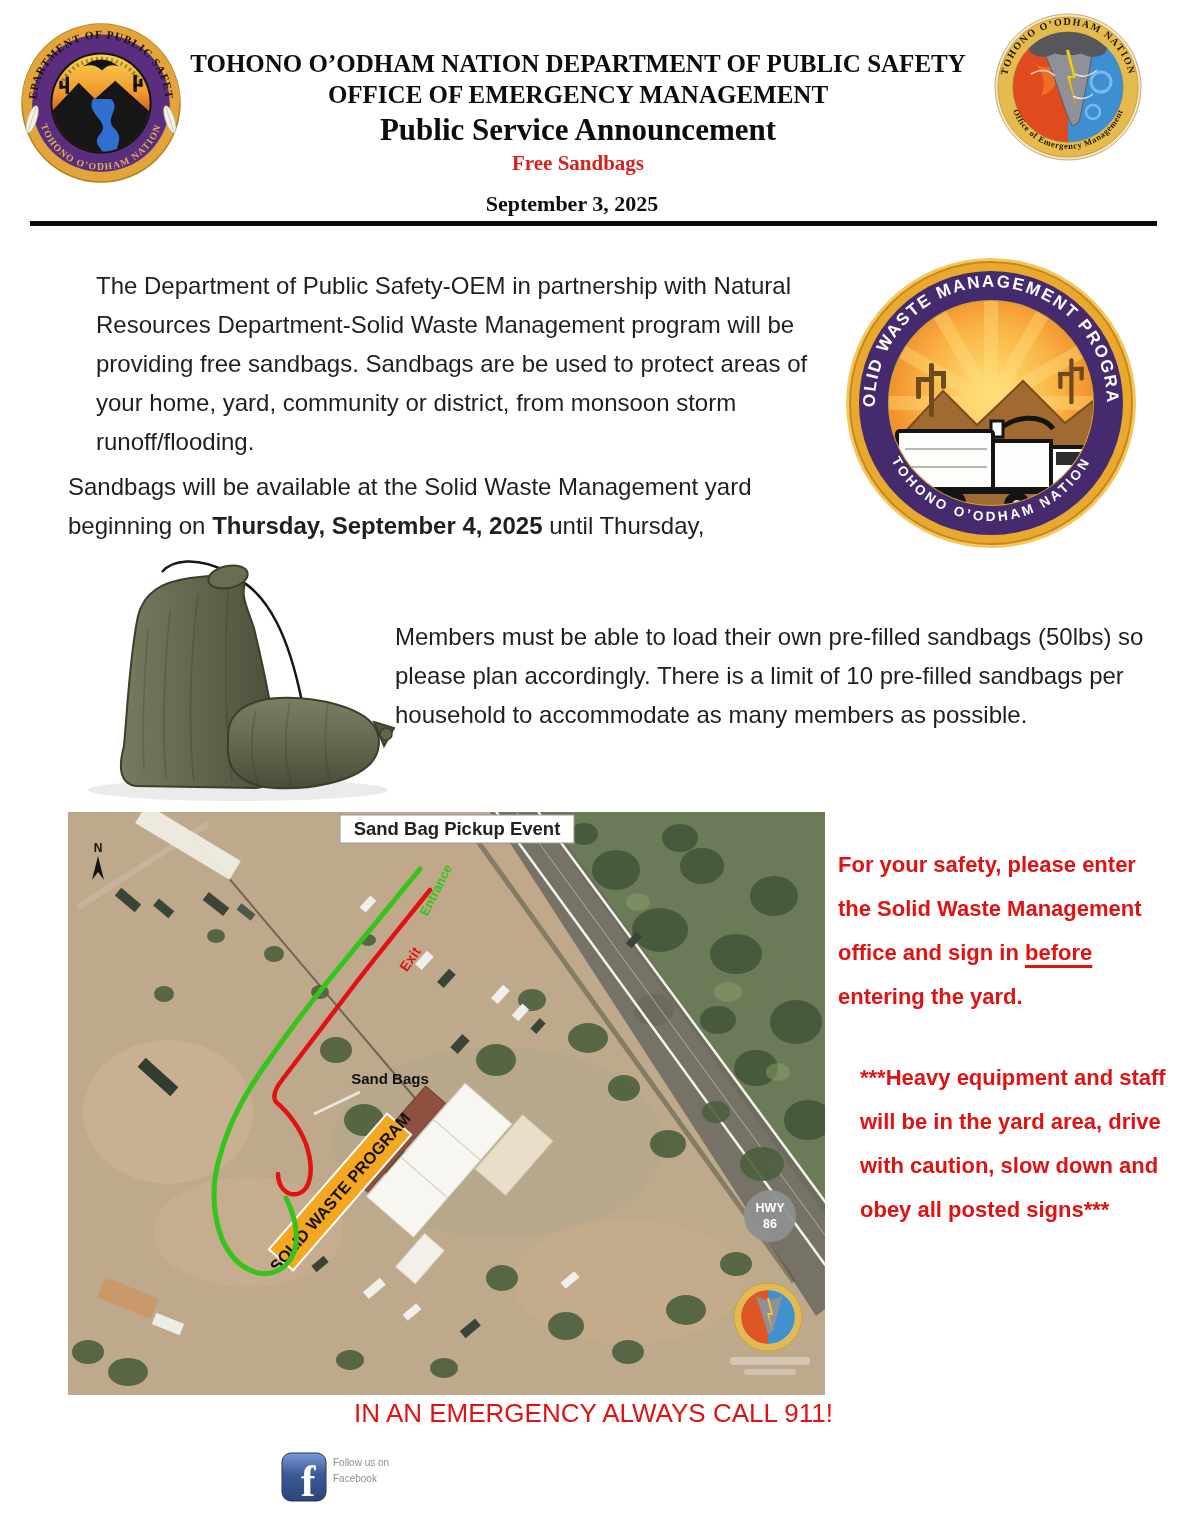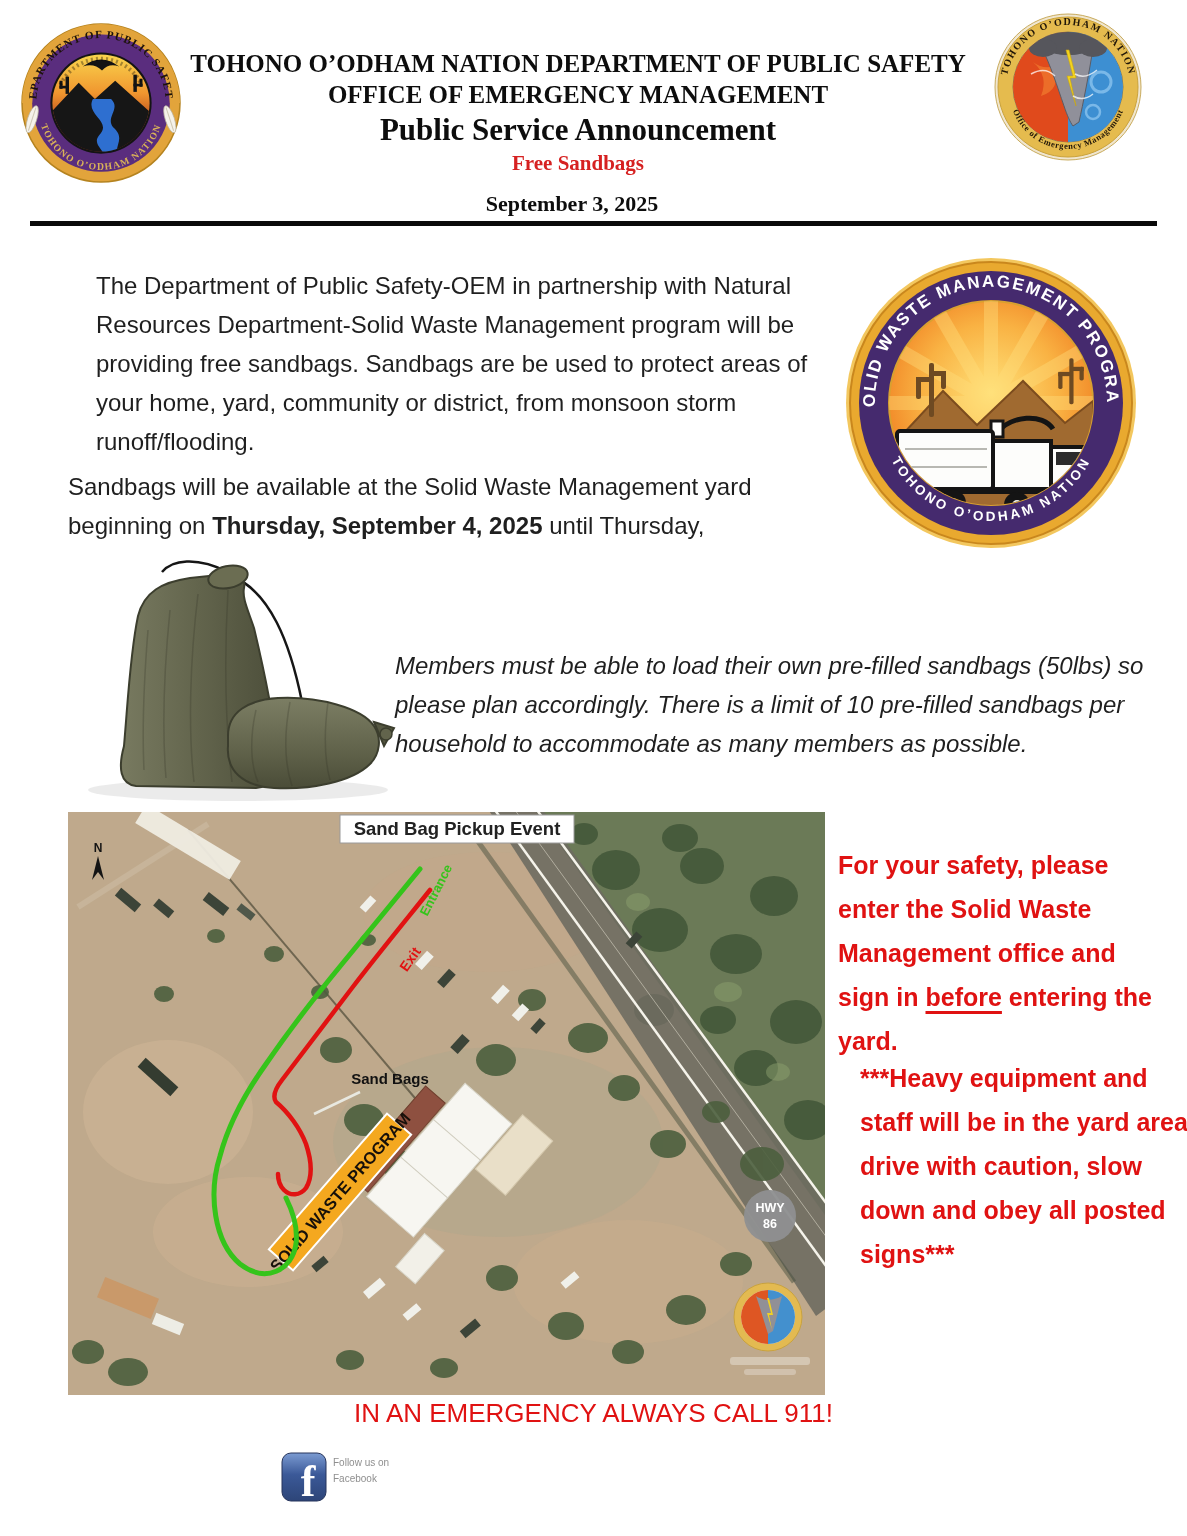--- a/index.html
+++ b/index.html
@@ -13,24 +13,24 @@
   .h-psa {position:absolute;left:0;right:0;top:112px;font-size:31px;}
   .h-free{position:absolute;left:0;right:0;top:151px;font-size:21px;color:#d62121;}
   .h-date{position:absolute;left:0;right:12px;top:191px;font-size:22px;}
   .rule{position:absolute;left:30px;top:221px;width:1127px;height:5px;background:#0a0a0a;}
   .logo{position:absolute;}
   
   .para{position:absolute;font-size:24px;line-height:39px;color:#1f1f1f;}
   .p1{left:68px;top:266px;width:750px;margin-left:28px;}
   .p2{left:68px;top:467px;width:726px;}
   .p3{left:395px;top:531px;width:772px;}
-  .p4{left:395px;top:646px;width:772px;font-style:italic;}
+  .p4{left:395px;top:617px;width:772px;}
   .b{font-weight:bold;}
   
-  .note{position:absolute;font-size:25px;font-weight:bold;color:#e01212;line-height:44px;}
+  .note{position:absolute;font-size:22px;font-weight:bold;color:#e01212;line-height:44px;}
   .n1{left:838px;top:843px;width:336px;}
   .n2{left:838px;top:1056px;width:344px;margin-left:22px;}
   .u-red{text-decoration:underline;text-decoration-thickness:3px;text-underline-offset:5px;}
   
   .sandbags{position:absolute;left:78px;top:550px;}
   .swmp{position:absolute;left:845px;top:257px;}
   .map{position:absolute;left:68px;top:812px;}
   
   .emergency{position:absolute;left:0;width:1187px;top:1398px;text-align:center;
              font-size:26px;color:#e01212;}

